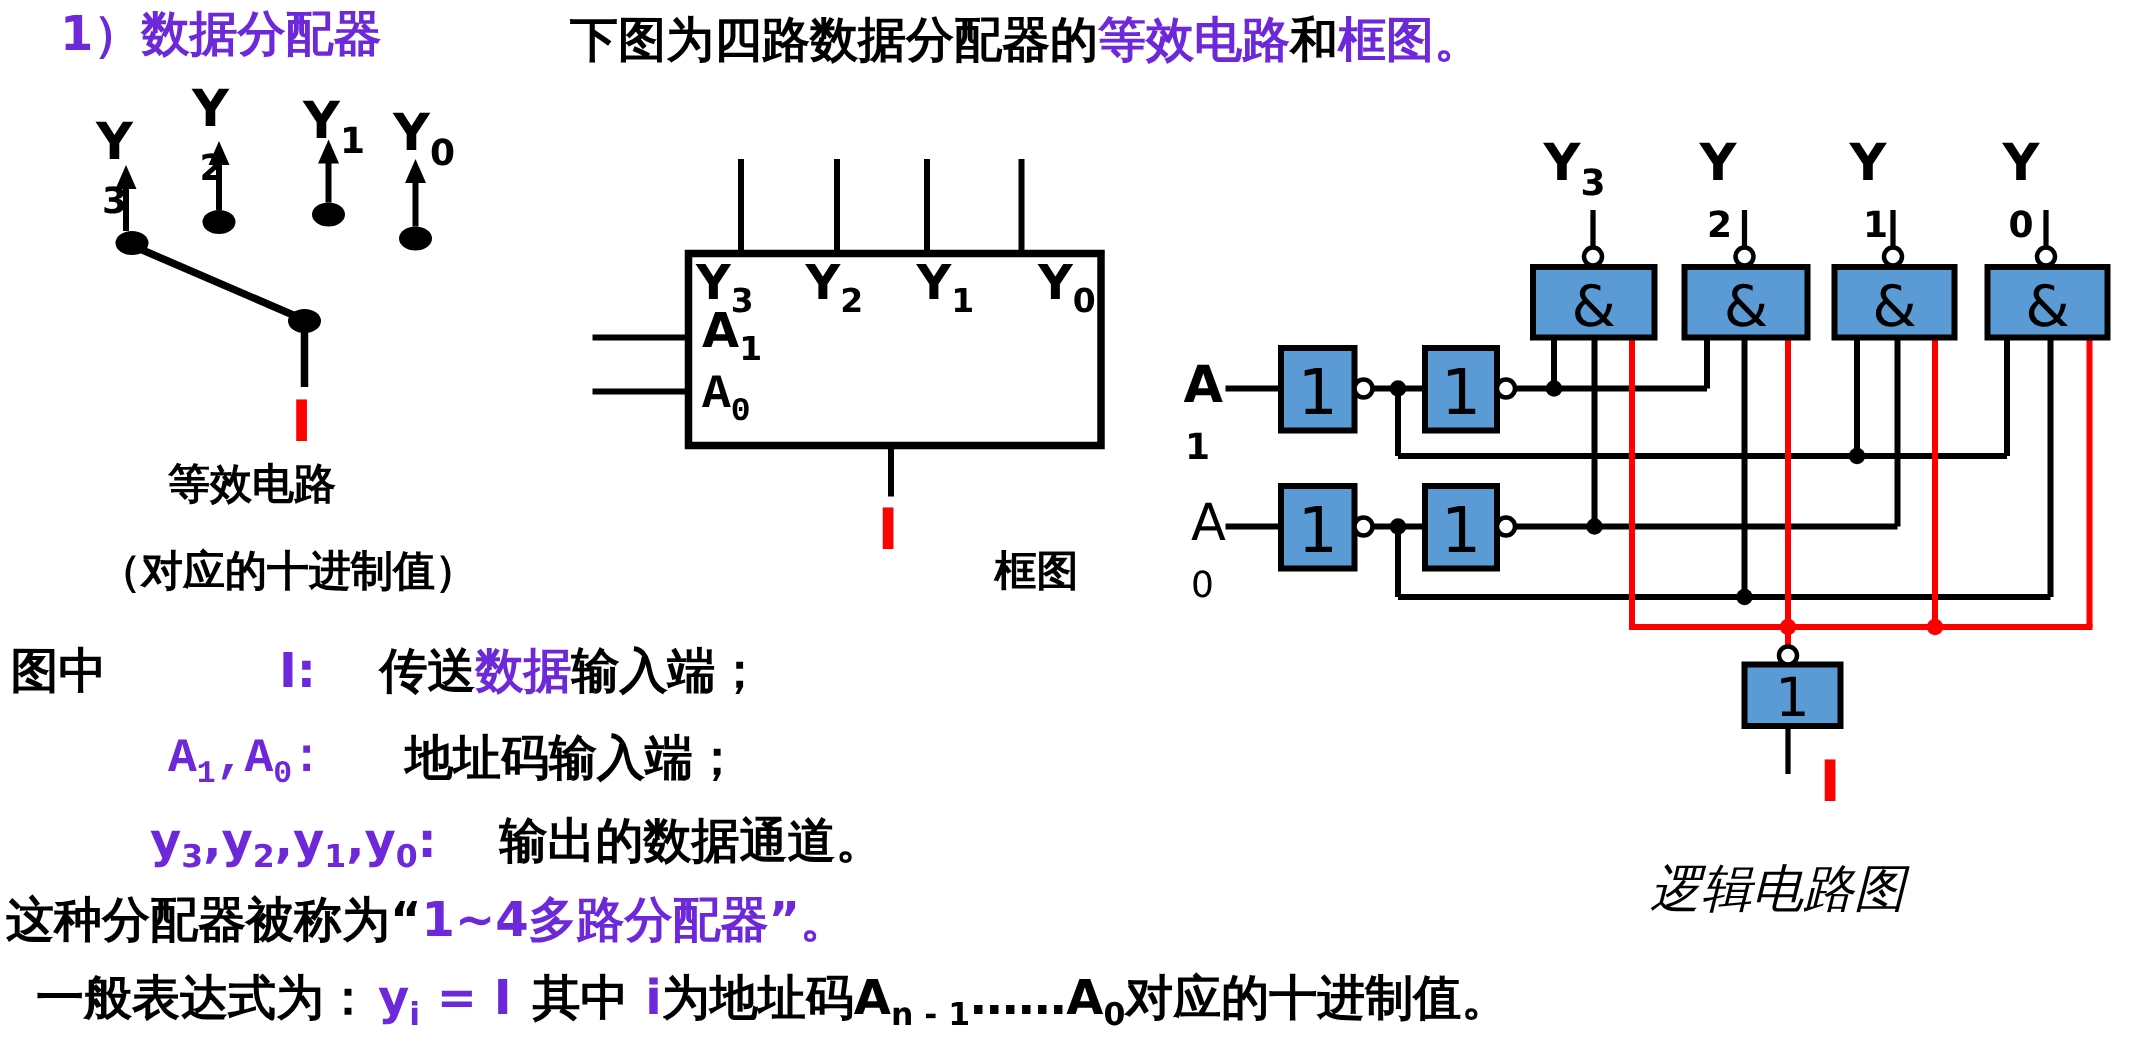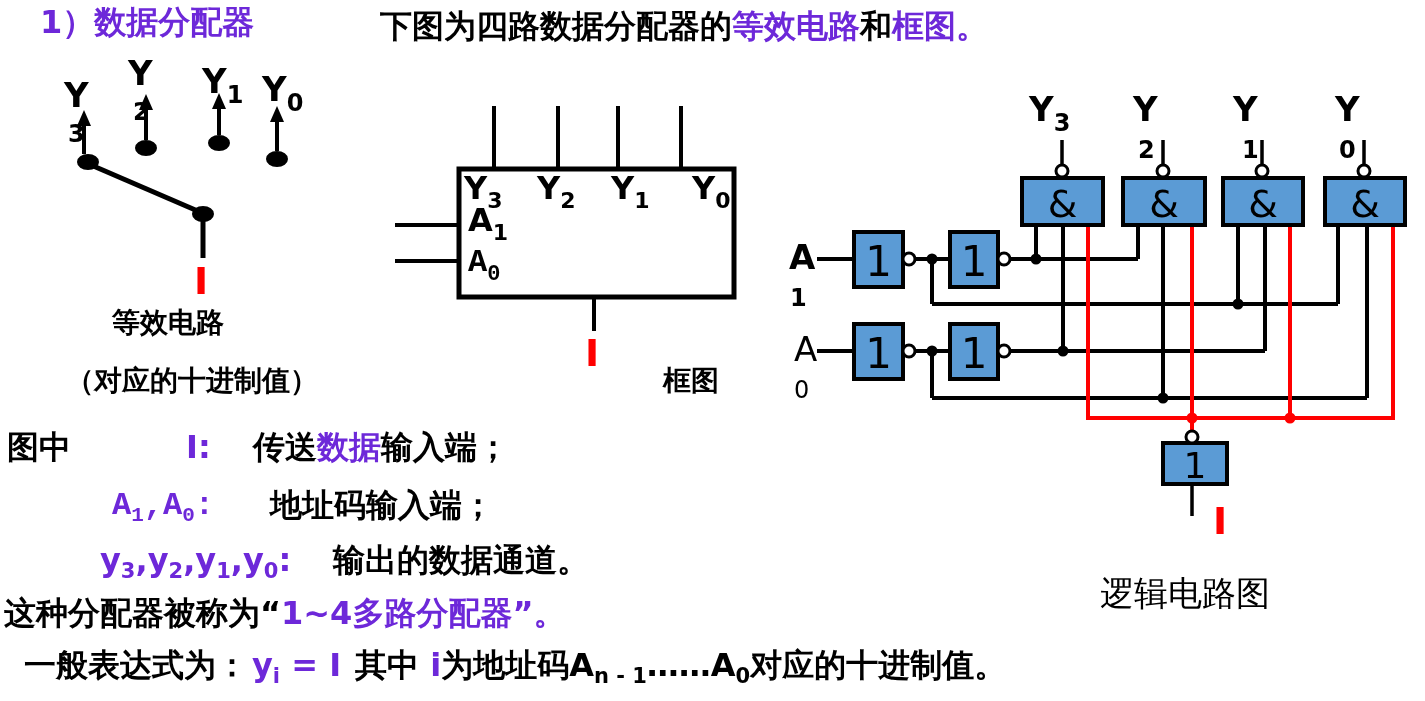--- a/index.html
+++ b/index.html
@@ -170,21 +170,21 @@
 <div class="gate" style="left:1223px;top:182px;width:80px;">&amp;</div>
 <div class="gate" style="left:1325px;top:182px;width:80px;">&amp;</div>
 
 <div class="inv" style="left:854px;top:237px;width:49px;">1</div>
 <div class="inv" style="left:950px;top:237px;width:48px;">1</div>
 <div class="inv" style="left:854px;top:329px;width:49px;">1</div>
 <div class="inv" style="left:950px;top:329px;width:48px;">1</div>
 <div class="inv" style="left:1163px;top:445px;width:64px;font-size:36px;">1</div>
 
 <div class="abs iin" style="left:1213px;top:502px;">I</div>
-<div class="abs" style="left:1100px;top:576px;font-size:34px;">逻辑电路图</div>
+<div class="abs" style="left:1100px;top:576px;font-size:34px;font-style:italic;">逻辑电路图</div>
 
 <div class="abs note" style="left:7px;top:431px;">图中</div>
 <div class="abs note red" style="left:186px;top:431px;">I:</div>
 <div class="abs note" style="left:253px;top:431px;"><span>传送</span><span class="red">数据</span><span>输入端；</span></div>
 
 <div class="abs note red" style="left:112px;top:489px;font-family:Liberation Mono, monospace;"><span>A</span><span class="nsub b">1</span><span>,A</span><span class="nsub b">0</span><span>:</span></div>
 <div class="abs note" style="left:270px;top:489px;">地址码输入端；</div>
 
 <div class="abs note red" style="left:100px;top:544px;"><span>y</span><span class="nsub b">3</span><span>,y</span><span class="nsub b">2</span><span>,y</span><span class="nsub b">1</span><span>,y</span><span class="nsub b">0</span><span>:</span></div>
 <div class="abs note" style="left:333px;top:544px;">输出的数据通道。</div>

